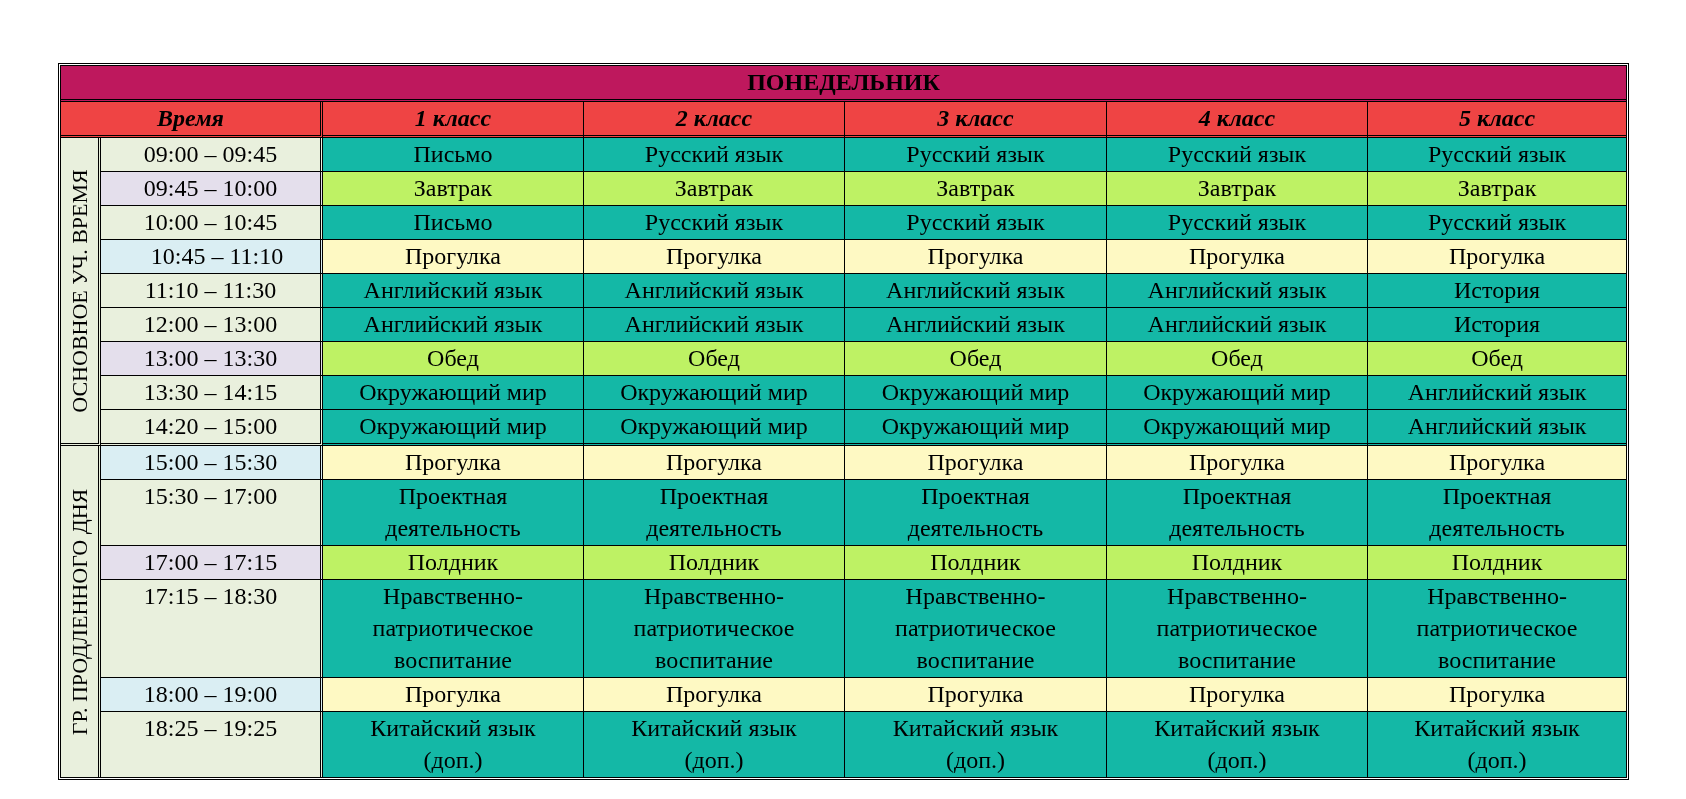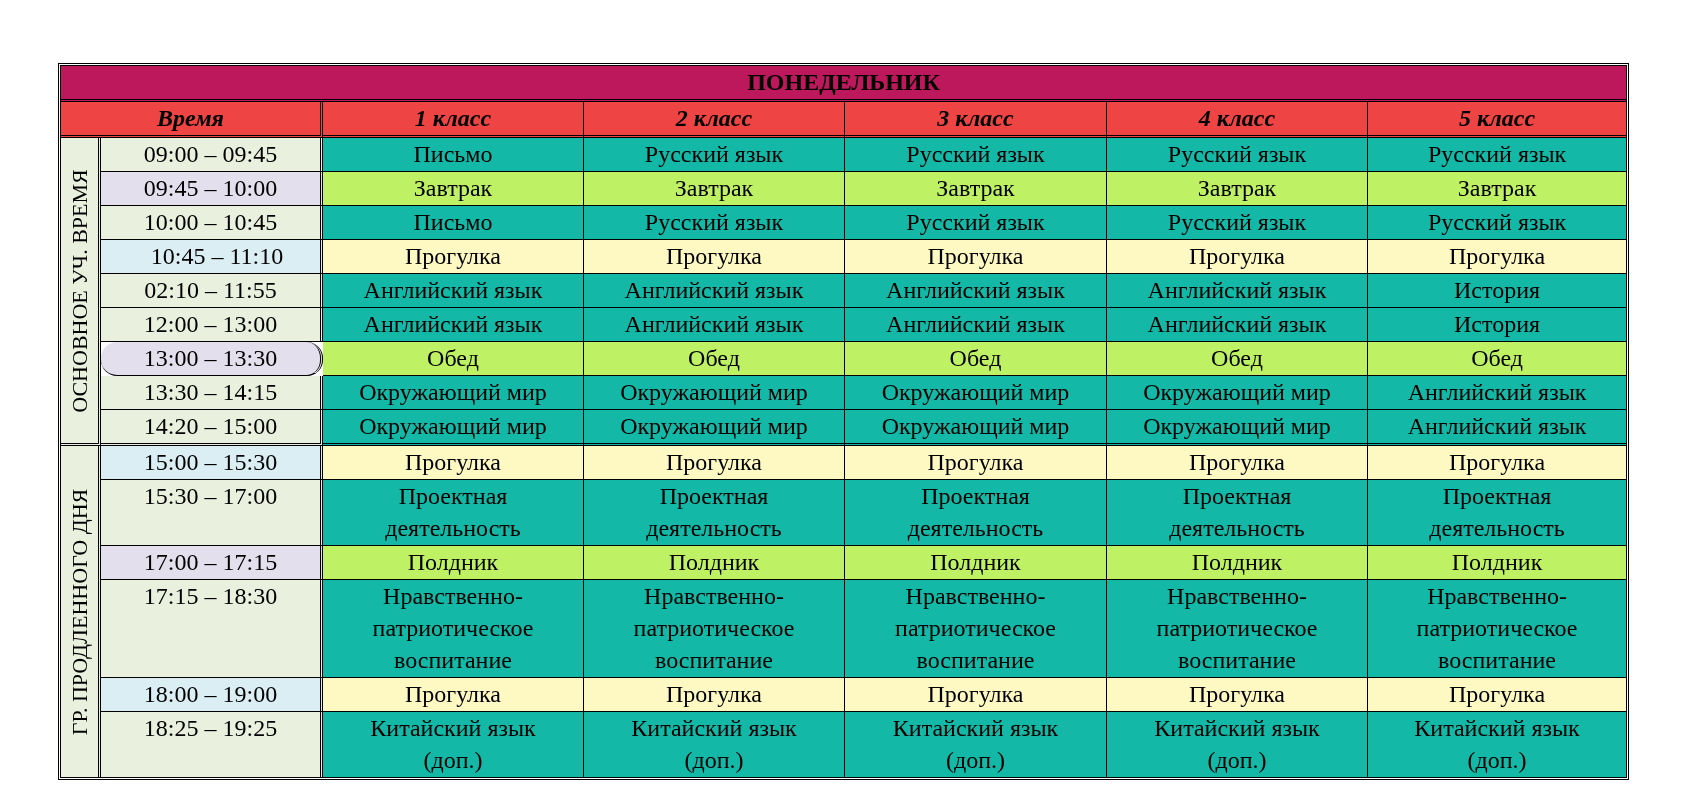--- a/index.html
+++ b/index.html
@@ -128,21 +128,21 @@
             <span class="line">Прогулка</span>
           </td>
           <td class="c">
             <span class="line">Прогулка</span>
           </td>
           <td class="c">
             <span class="line">Прогулка</span>
           </td>
         </tr>
         <tr class="r-lesson">
-          <td class="time-cell" style="height: 33px;">02:10 – 11:55</td>
+          <td class="time-cell" style="height: 33px;">11:10 – 11:30</td>
           <td class="c">
             <span class="line">Английский язык</span>
           </td>
           <td class="c">
             <span class="line">Английский язык</span>
           </td>
           <td class="c">
             <span class="line">Английский язык</span>
           </td>
           <td class="c">
@@ -164,21 +164,21 @@
             <span class="line">Английский язык</span>
           </td>
           <td class="c">
             <span class="line">Английский язык</span>
           </td>
           <td class="c">
             <span class="line">История</span>
           </td>
         </tr>
         <tr class="r-meal">
-          <td class="time-cell" style="height: 33px; border-radius: 16px;">13:00 – 13:30</td>
+          <td class="time-cell" style="height: 33px;">13:00 – 13:30</td>
           <td class="c">
             <span class="line">Обед</span>
           </td>
           <td class="c">
             <span class="line">Обед</span>
           </td>
           <td class="c">
             <span class="line">Обед</span>
           </td>
           <td class="c">

